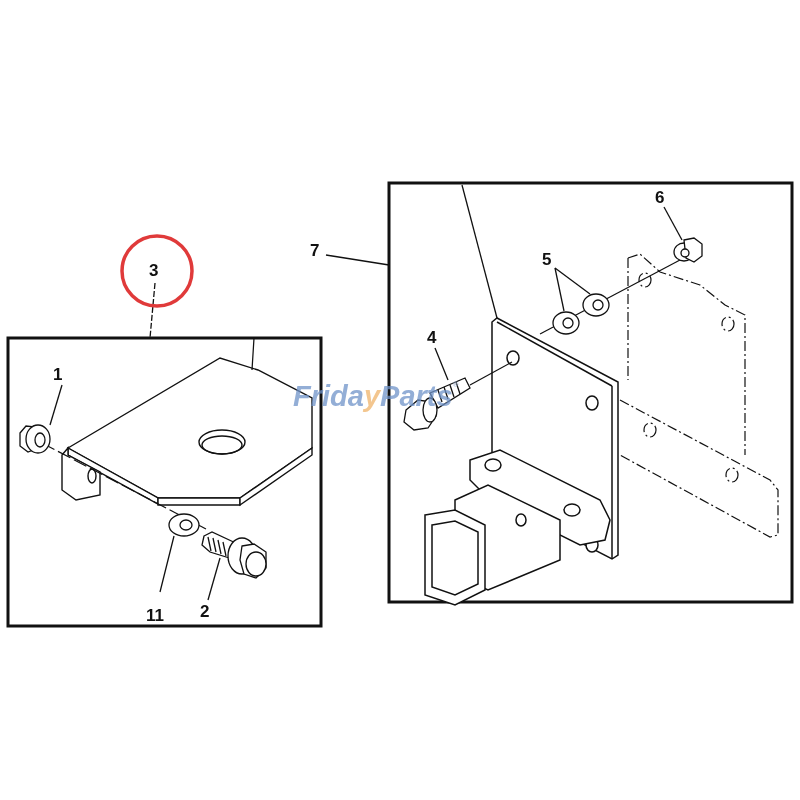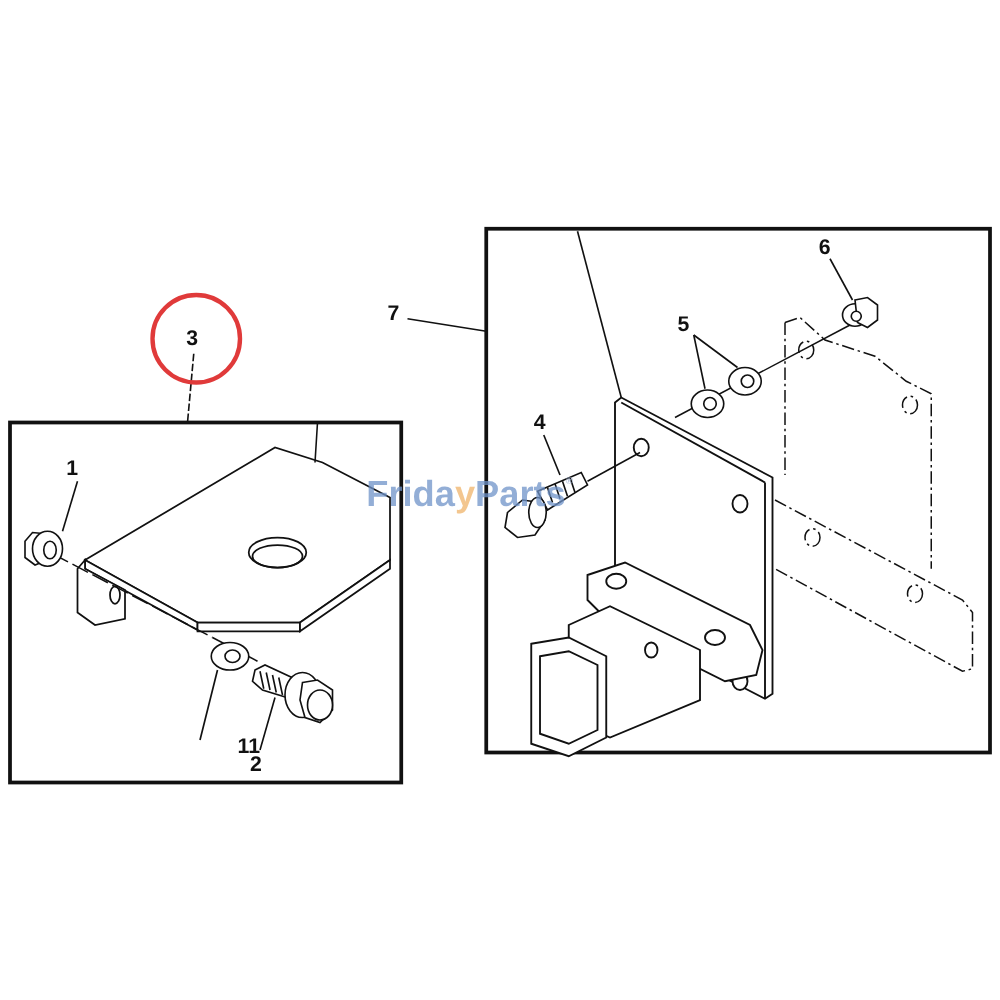--- a/index.html
+++ b/index.html
@@ -1,19 +1,19 @@
 <!DOCTYPE html>
 <html><head>
 <meta charset="utf-8">
 <style>
   html, body { margin:0; padding:0; background:#ffffff; }
   body { width:800px; height:800px; position:relative; overflow:hidden; font-family:"Liberation Sans", sans-serif; }
   svg { position:absolute; left:0; top:0; }
   .callout { position:absolute; font-family:"Liberation Sans", sans-serif; font-weight:bold; font-size:17px; color:#111; line-height:1; }
-  .watermark { position:absolute; left:293px; top:380px; font-family:"Liberation Sans", sans-serif; font-weight:bold; font-size:29px; letter-spacing:0px; opacity:0.75; white-space:nowrap; }
+  .watermark { position:absolute; left:293px; top:380px; font-family:"Liberation Sans", sans-serif; font-weight:bold; font-style:italic; font-size:29px; letter-spacing:0px; opacity:0.75; white-space:nowrap; }
   .wm-a { color:#6f93c9; }
   .wm-b { color:#f0b46a; }
   .wm-c { color:#6f93c9; }
   .wm-reg { font-size:8px; color:#9aaed0; vertical-align:top; }
 </style>
 </head>
 <body>
 
 <svg width="800" height="800" viewBox="0 0 800 800">
 
@@ -125,18 +125,18 @@
   </g>
   <line x1="664" y1="207" x2="682" y2="240" stroke="#111" stroke-width="1.3"></line>
 </svg>
 
 <div class="watermark">
   <span class="wm-a">Frida</span><span class="wm-b">y</span><span class="wm-c">Parts</span><span class="wm-reg">®</span>
 </div>
 
 <div class="callout" style="left:149px; top:262px;">3</div>
 <div class="callout" style="left:53px; top:366px;">1</div>
-<div class="callout" style="left:146px; top:588px;margin-left:44px;">11</div>
+<div class="callout" style="left:146px; top:607px;">11</div>
 <div class="callout" style="left:200px; top:603px;">2</div>
 <div class="callout" style="left:310px; top:242px;">7</div>
 <div class="callout" style="left:427px; top:329px;">4</div>
 <div class="callout" style="left:542px; top:251px;">5</div>
 <div class="callout" style="left:655px; top:189px;">6</div>
 
 </body></html>

